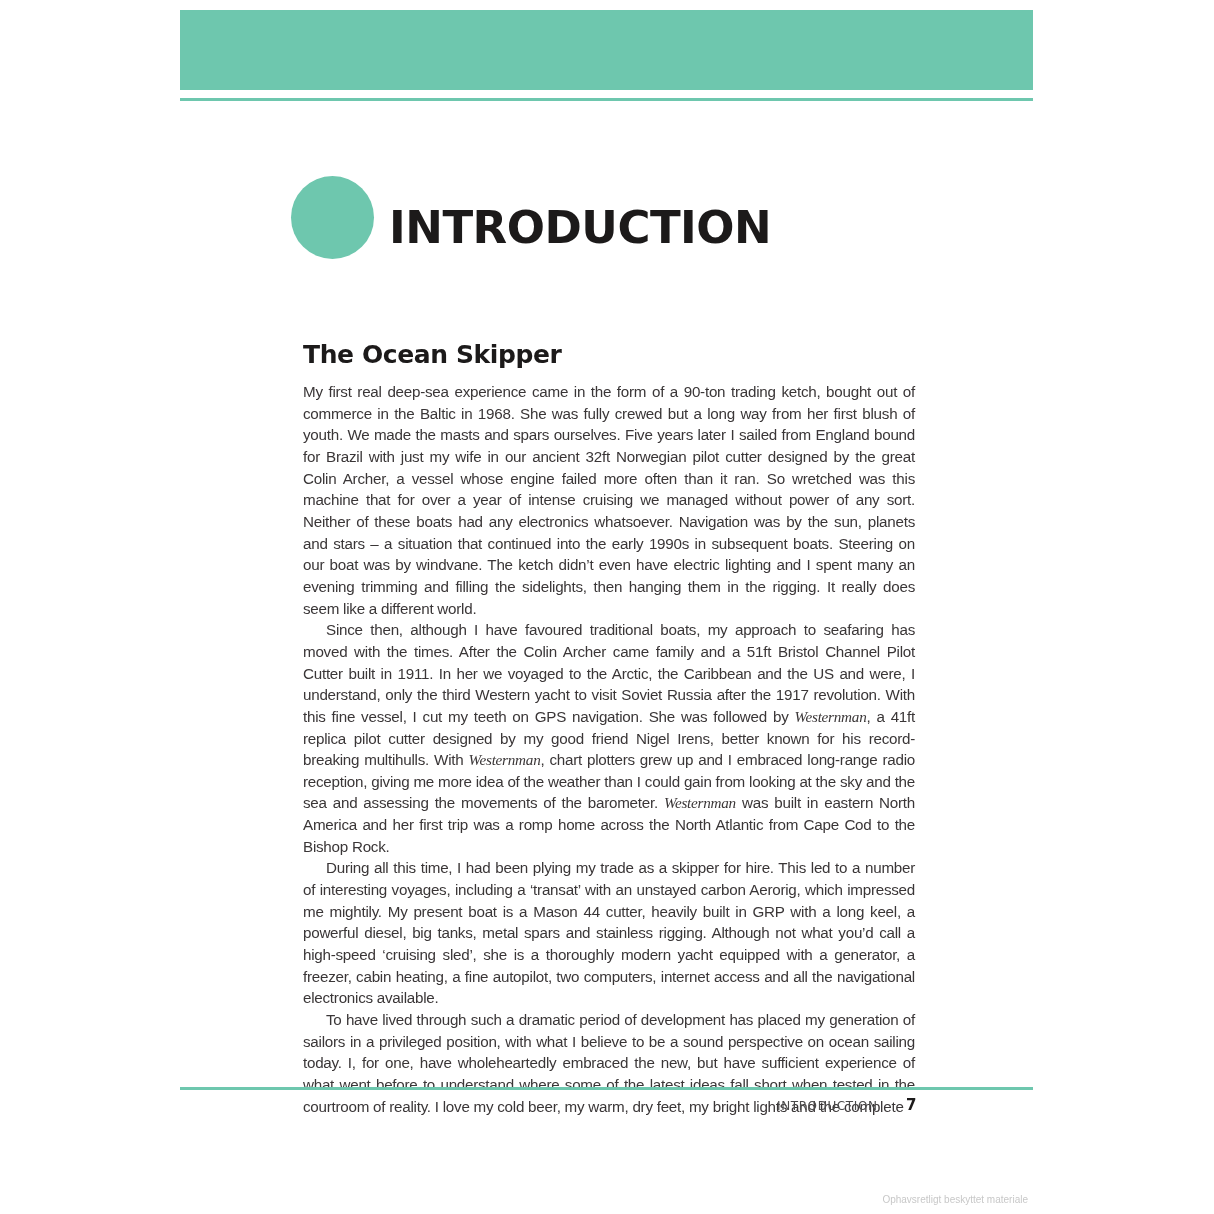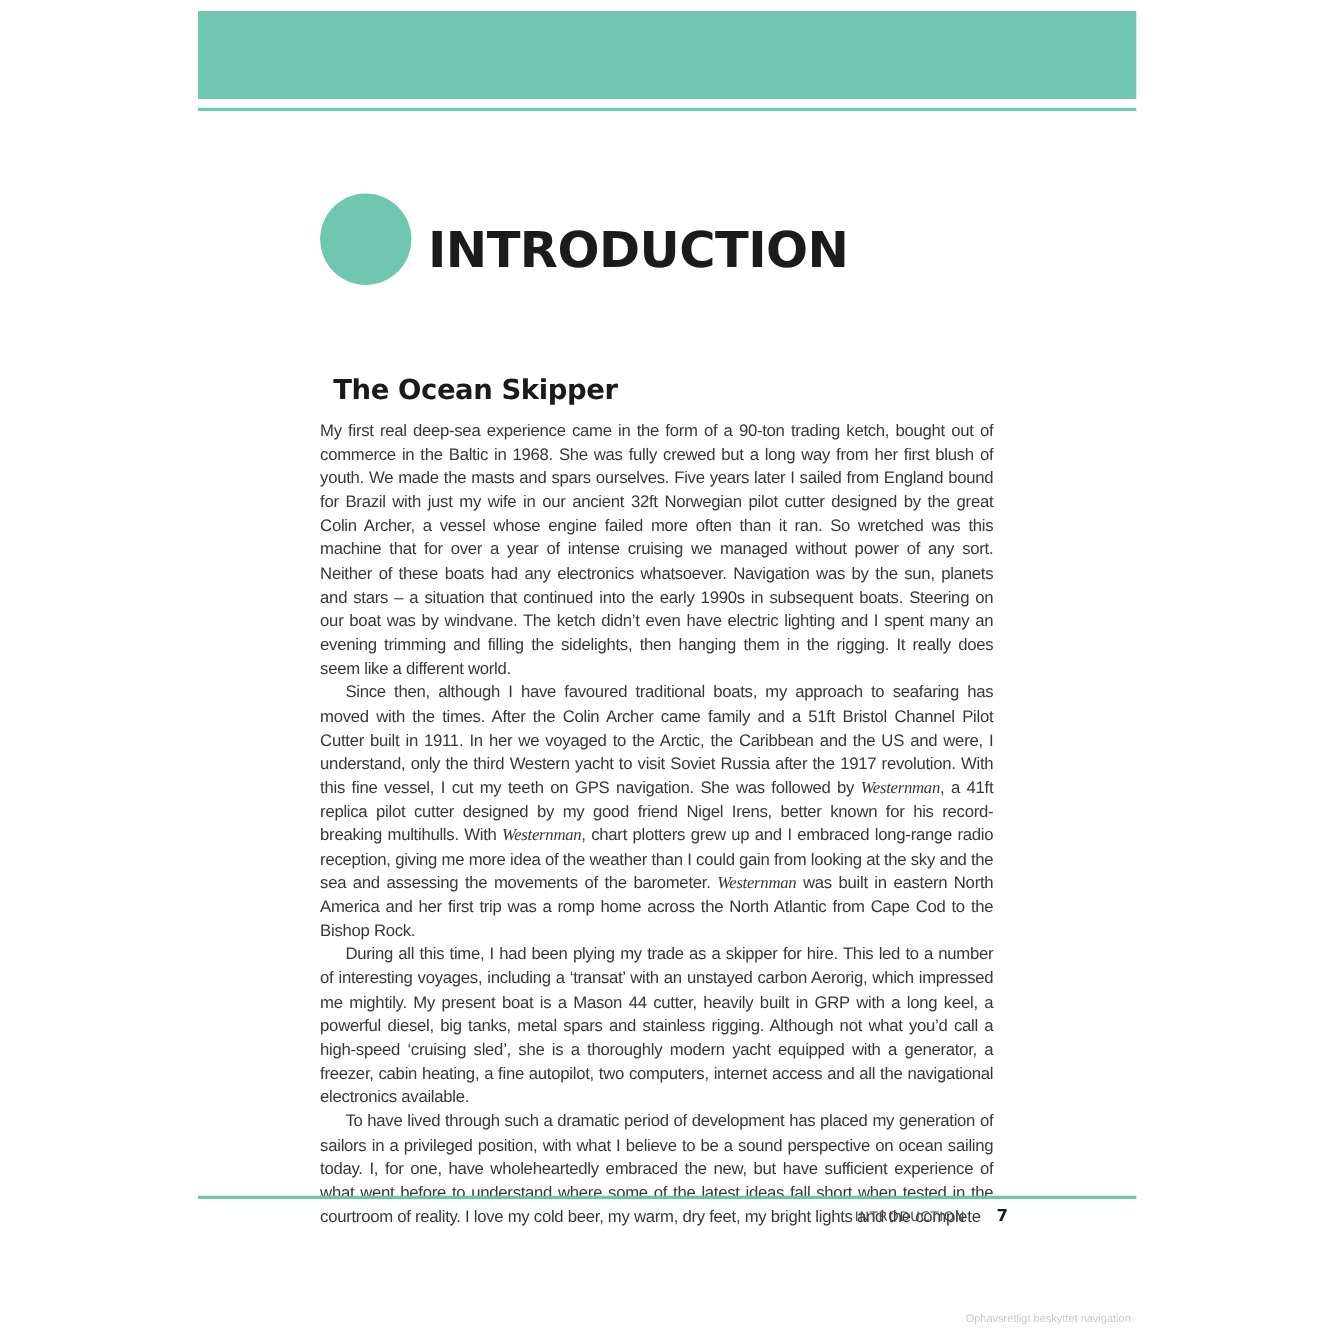--- a/index.html
+++ b/index.html
@@ -59,21 +59,21 @@
       font-family: "DejaVu Sans", sans-serif;
       font-weight: bold;
       font-size: 25px;
       line-height: 36px;
       letter-spacing: -0.4px;
       color: #1c1a1a;
       text-align: center;
     }
     .body-text {
       position: absolute;
-      left: 291px;
+      left: 303px;
       top: 381px;
       width: 612px;
       font-family: "Liberation Sans", sans-serif;
       font-size: 15.2px;
       line-height: 21.65px;
       color: #3a3637;
       text-align: justify;
       letter-spacing: -0.25px;
     }
     .body-text p {
@@ -139,13 +139,13 @@
   <p><span>My first real deep-sea experience came in the form of a 90-ton trading ketch, bought out of commerce in the Baltic in 1968. She was fully crewed but a long way from her first blush of youth. We made the masts and spars ourselves. Five years later I sailed from England bound for Brazil with just my wife in our ancient 32ft Norwegian pilot cutter designed by the great Colin Archer, a vessel whose engine failed more often than it ran. So wretched was this machine that for over a year of intense cruising we managed without power of any sort. Neither of these boats had any electronics whatsoever. Navigation was by the sun, planets and stars – a situation that continued into the early 1990s in subsequent boats. Steering on our boat was by windvane. The ketch didn’t even have electric lighting and I spent many an evening trimming and filling the sidelights, then hanging them in the rigging. It really does seem like a different world.</span></p>
   <p class="indent"><span>Since then, although I have favoured traditional boats, my approach to seafaring has moved with the times. After the Colin Archer came family and a 51ft Bristol Channel Pilot Cutter built in 1911. In her we voyaged to the Arctic, the Caribbean and the US and were, I understand, only the third Western yacht to visit Soviet Russia after the 1917 revolution. With this fine vessel, I cut my teeth on GPS navigation. She was followed by </span><em>Westernman</em><span>, a 41ft replica pilot cutter designed by my good friend Nigel Irens, better known for his record-breaking multihulls. With </span><em>Westernman</em><span>, chart plotters grew up and I embraced long-range radio reception, giving me more idea of the weather than I could gain from looking at the sky and the sea and assessing the movements of the barometer. </span><em>Westernman</em><span> was built in eastern North America and her first trip was a romp home across the North Atlantic from Cape Cod to the Bishop Rock.</span></p>
   <p class="indent"><span>During all this time, I had been plying my trade as a skipper for hire. This led to a number of interesting voyages, including a ‘transat’ with an unstayed carbon Aerorig, which impressed me mightily. My present boat is a Mason 44 cutter, heavily built in GRP with a long keel, a powerful diesel, big tanks, metal spars and stainless rigging. Although not what you’d call a high-speed ‘cruising sled’, she is a thoroughly modern yacht equipped with a generator, a freezer, cabin heating, a fine autopilot, two computers, internet access and all the navigational electronics available.</span></p>
   <p class="indent"><span>To have lived through such a dramatic period of development has placed my generation of sailors in a privileged position, with what I believe to be a sound perspective on ocean sailing today. I, for one, have wholeheartedly embraced the new, but have sufficient experience of what went before to understand where some of the latest ideas fall short when tested in the courtroom of reality. I love my cold beer, my warm, dry feet, my bright lights and the complete</span></p>
 </div>
 
 <div class="bottom-rule"></div>
 <div class="running-footer">INTRODUCTION</div>
 <div class="page-number">7</div>
 
-<div class="watermark">Ophavsretligt beskyttet navigation</div>
+<div class="watermark">Ophavsretligt beskyttet materiale</div>
 
 </body></html>

